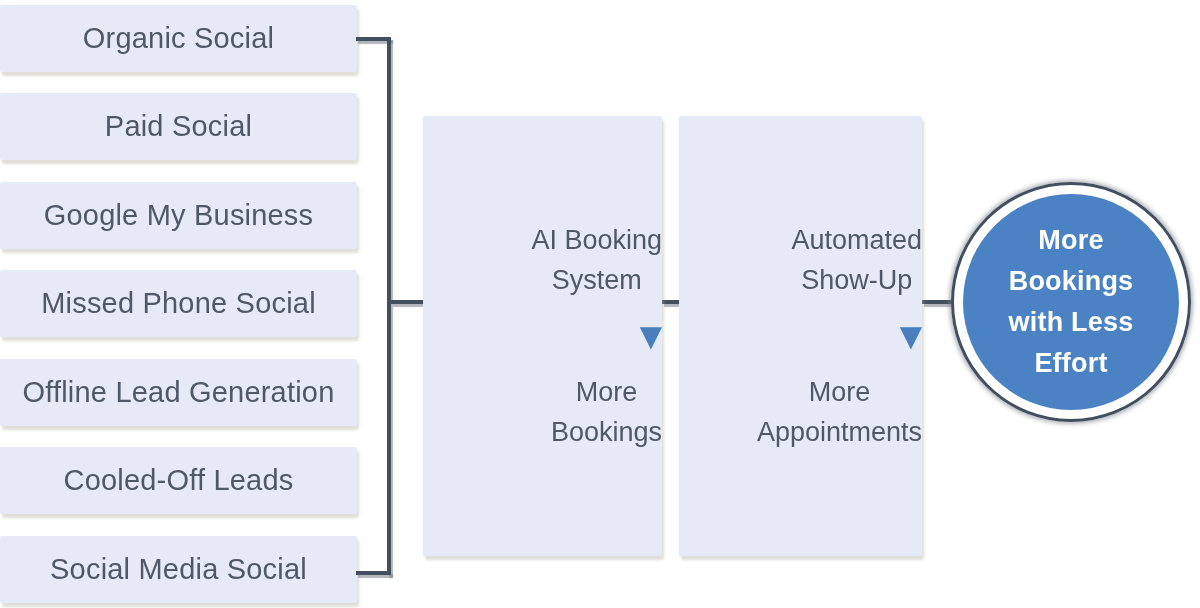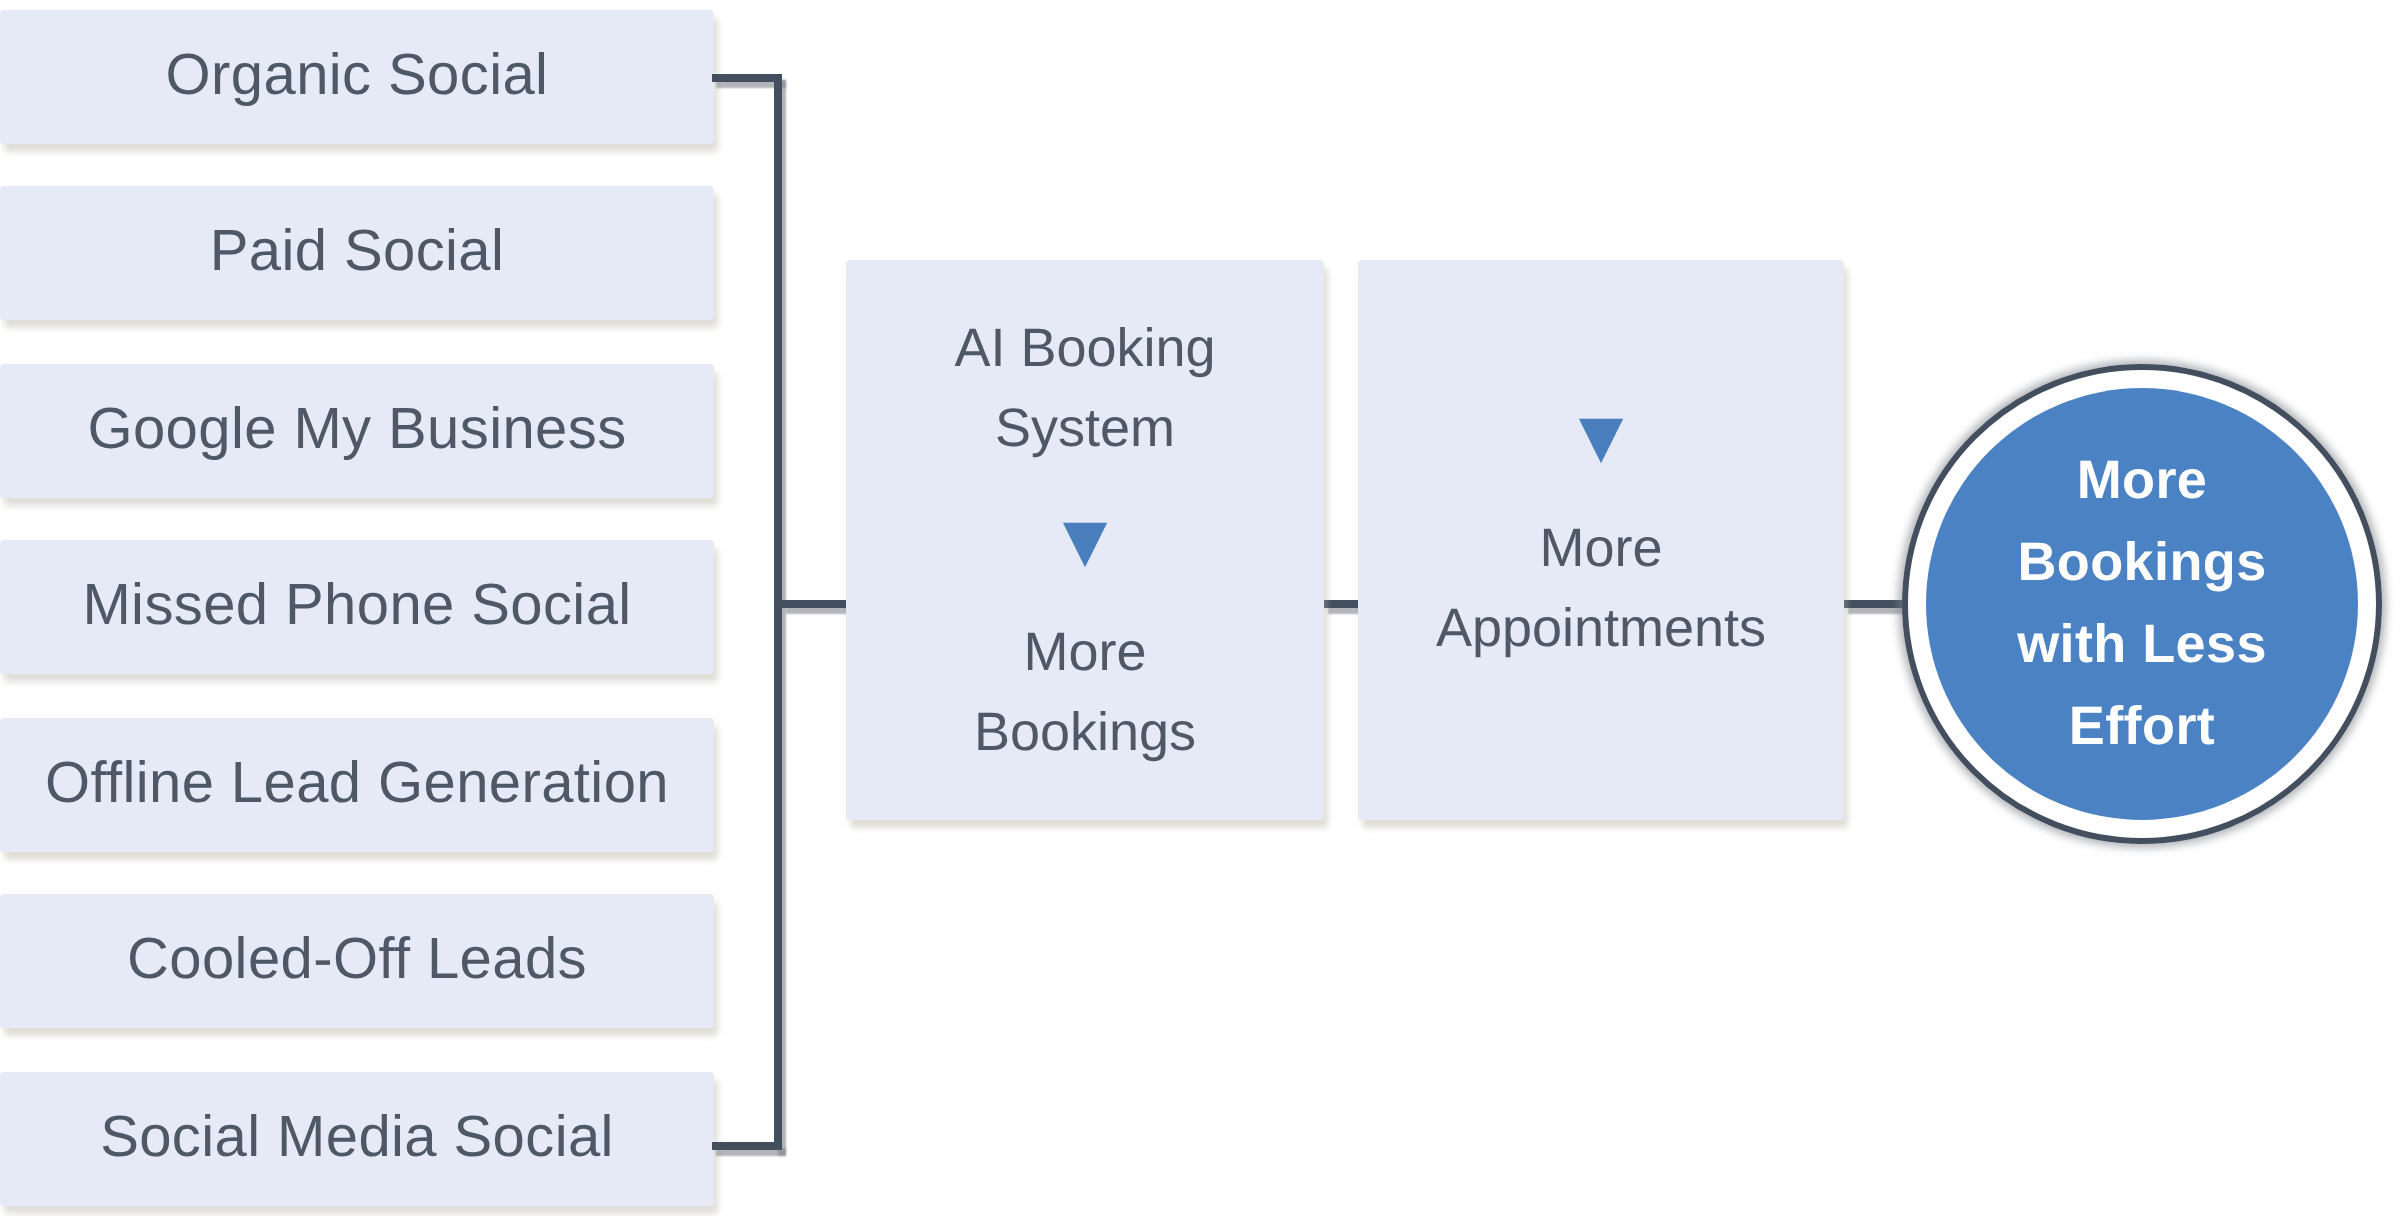--- a/index.html
+++ b/index.html
@@ -33,24 +33,24 @@
   }
   
   .line{
     position:absolute;background:var(--line-dark);
     box-shadow:2px 3px 1px var(--line-shadow);
   }
   .line.h{height:4px;}
   .line.v{width:4px;}
   
   .stage{
-    position:absolute;top:130px;height:280px;
+    position:absolute;top:116px;height:440px;
     background:var(--box-fill);border-radius:2px;
     box-shadow:2px 4px 3px rgba(176,172,158,0.40);
-    display:flex;flex-direction:column;align-items:center;justify-content:center;
+    display:flex;flex-direction:column;align-items:flex-end;justify-content:center;
     gap:24px;text-align:center;
   }
   .stage-title,.stage-outcome{
     color:var(--box-text);font-size:27px;line-height:40px;
     white-space:pre-line;
   }
   .arrow{
     font-family:"DejaVu Sans",sans-serif;
     color:var(--accent-blue);font-size:29px;line-height:24px;
   }
@@ -108,20 +108,22 @@
 
   <div class="stage" style="left:423px;width:239px">
     <div class="stage-title">AI Booking
 System</div>
     <div class="arrow">▼</div>
     <div class="stage-outcome">More
 Bookings</div>
   </div>
 
   <div class="stage" style="left:679px;width:243px">
+    <div class="stage-title">Automated
+Show-Up</div>
     <div class="arrow">▼</div>
     <div class="stage-outcome">More
 Appointments</div>
   </div>
 
   <div class="outcome-ring">
     <div class="outcome-circle">
       <span>More
 Bookings
 with Less

